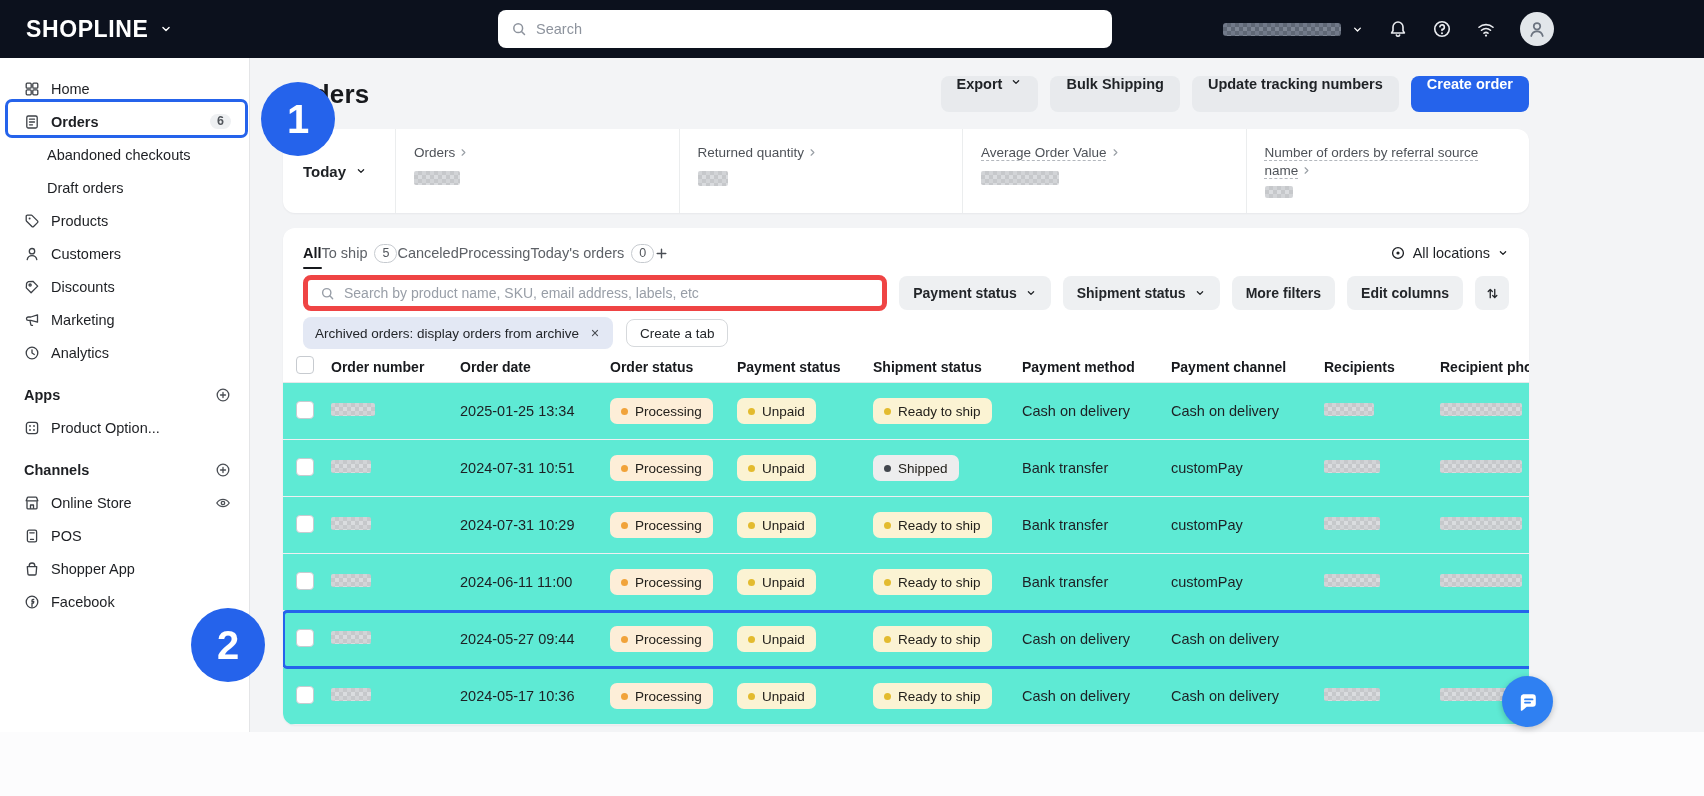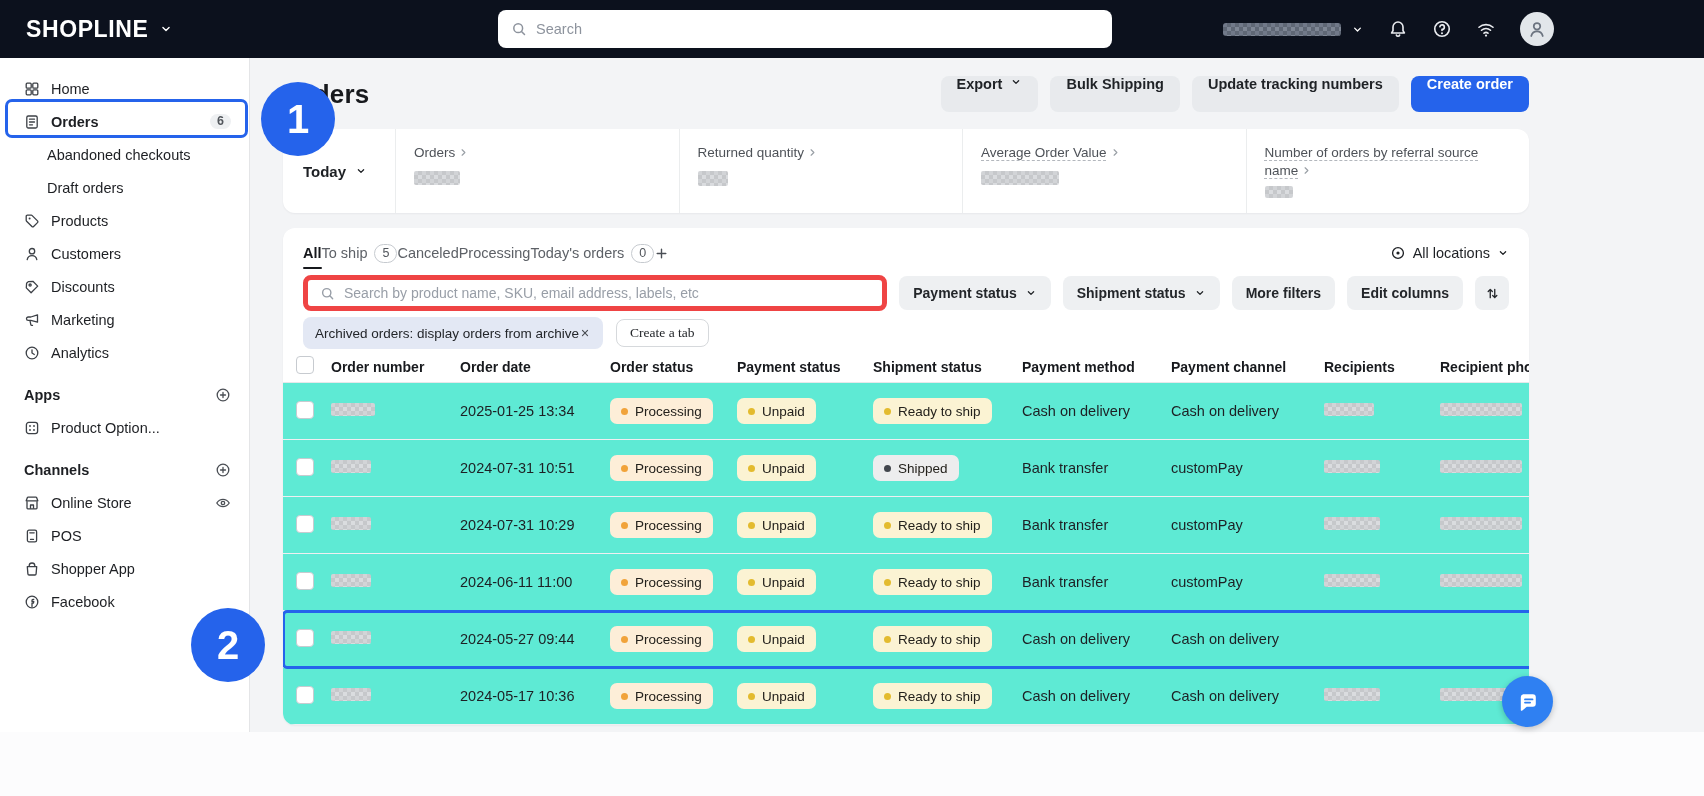--- a/index.html
+++ b/index.html
@@ -70,23 +70,23 @@
   .locations{display:inline-flex;align-items:center;gap:7px;font-size:14.5px;color:#1d2024;cursor:pointer}
 
   .filter-row{margin-top:8px;height:34px;display:flex;align-items:center;gap:12px;padding:0 20px}
   .tsearch{flex:1;height:36px;border:5px solid #ef4444;border-radius:8px;display:flex;align-items:center;gap:9px;padding:0 12px;background:#fff;max-width:622px}
   .tsearch input{border:none;outline:none;flex:1;font-size:14px;font-family:inherit;color:#1b1d21}
   .tsearch input::placeholder{color:#989ea7}
   .fbtn{height:34px;border-radius:8px;background:#eef0f2;border:none;padding:0 14px;font-size:14px;font-weight:600;color:#23262a;display:inline-flex;align-items:center;gap:8px;font-family:inherit;cursor:pointer;white-space:nowrap}
   .fbtn.square{width:34px;padding:0;justify-content:center}
 
   .chip-row{margin-top:9px;height:28px;display:flex;align-items:center;gap:13px;padding:0 20px}
-  .chip{height:32px;background:#e3e8f4;border-radius:8px;display:inline-flex;align-items:center;padding:0 12px;font-size:13.5px;color:#23262a}
+  .chip{height:32px;background:#e3e8f4;border-radius:8px;display:inline-flex;align-items:center;gap:10px;padding:0 12px;font-size:13.5px;color:#23262a}
   .chip .icon{cursor:pointer;color:#4a4e54}
-  .obtn{height:28px;border:1px solid #d6d9dc;background:#fff;border-radius:8px;padding:0 13px;font-size:13.5px;font-weight:500;color:#23262a;display:inline-flex;align-items:center;font-family:Liberation Serif, serif;cursor:pointer}
+  .obtn{height:28px;border:1px solid #d6d9dc;background:#fff;border-radius:8px;padding:0 13px;font-size:13.5px;font-weight:500;color:#23262a;display:inline-flex;align-items:center;font-family:Liberation Sans, sans-serif;cursor:pointer}
 
   
   .tablewrap{margin-top:4px}
   .grid{display:grid;grid-template-columns:48px 129px 150px 127px 136px 149px 149px 153px 116px 170px;align-items:center;width:1327px}
   .thead{height:32px;border-bottom:1px solid #e6e8ea;font-size:14px;font-weight:700;color:#17191d}
   .trow{height:57px;border-bottom:1px solid #efeff1;font-size:14.5px;color:#1d2024;background:#5eead4}
   .trow.hl{outline:3px solid #2563eb;outline-offset:-2px;border-radius:4px;position:relative;z-index:2}
   .c{padding-right:10px;white-space:nowrap;overflow:hidden}
   .c-check{padding-left:13px}
   .checkbox{width:18px;height:18px;border:1.5px solid #c7cbd0;border-radius:4px;background:#fff;display:inline-block;cursor:pointer}

